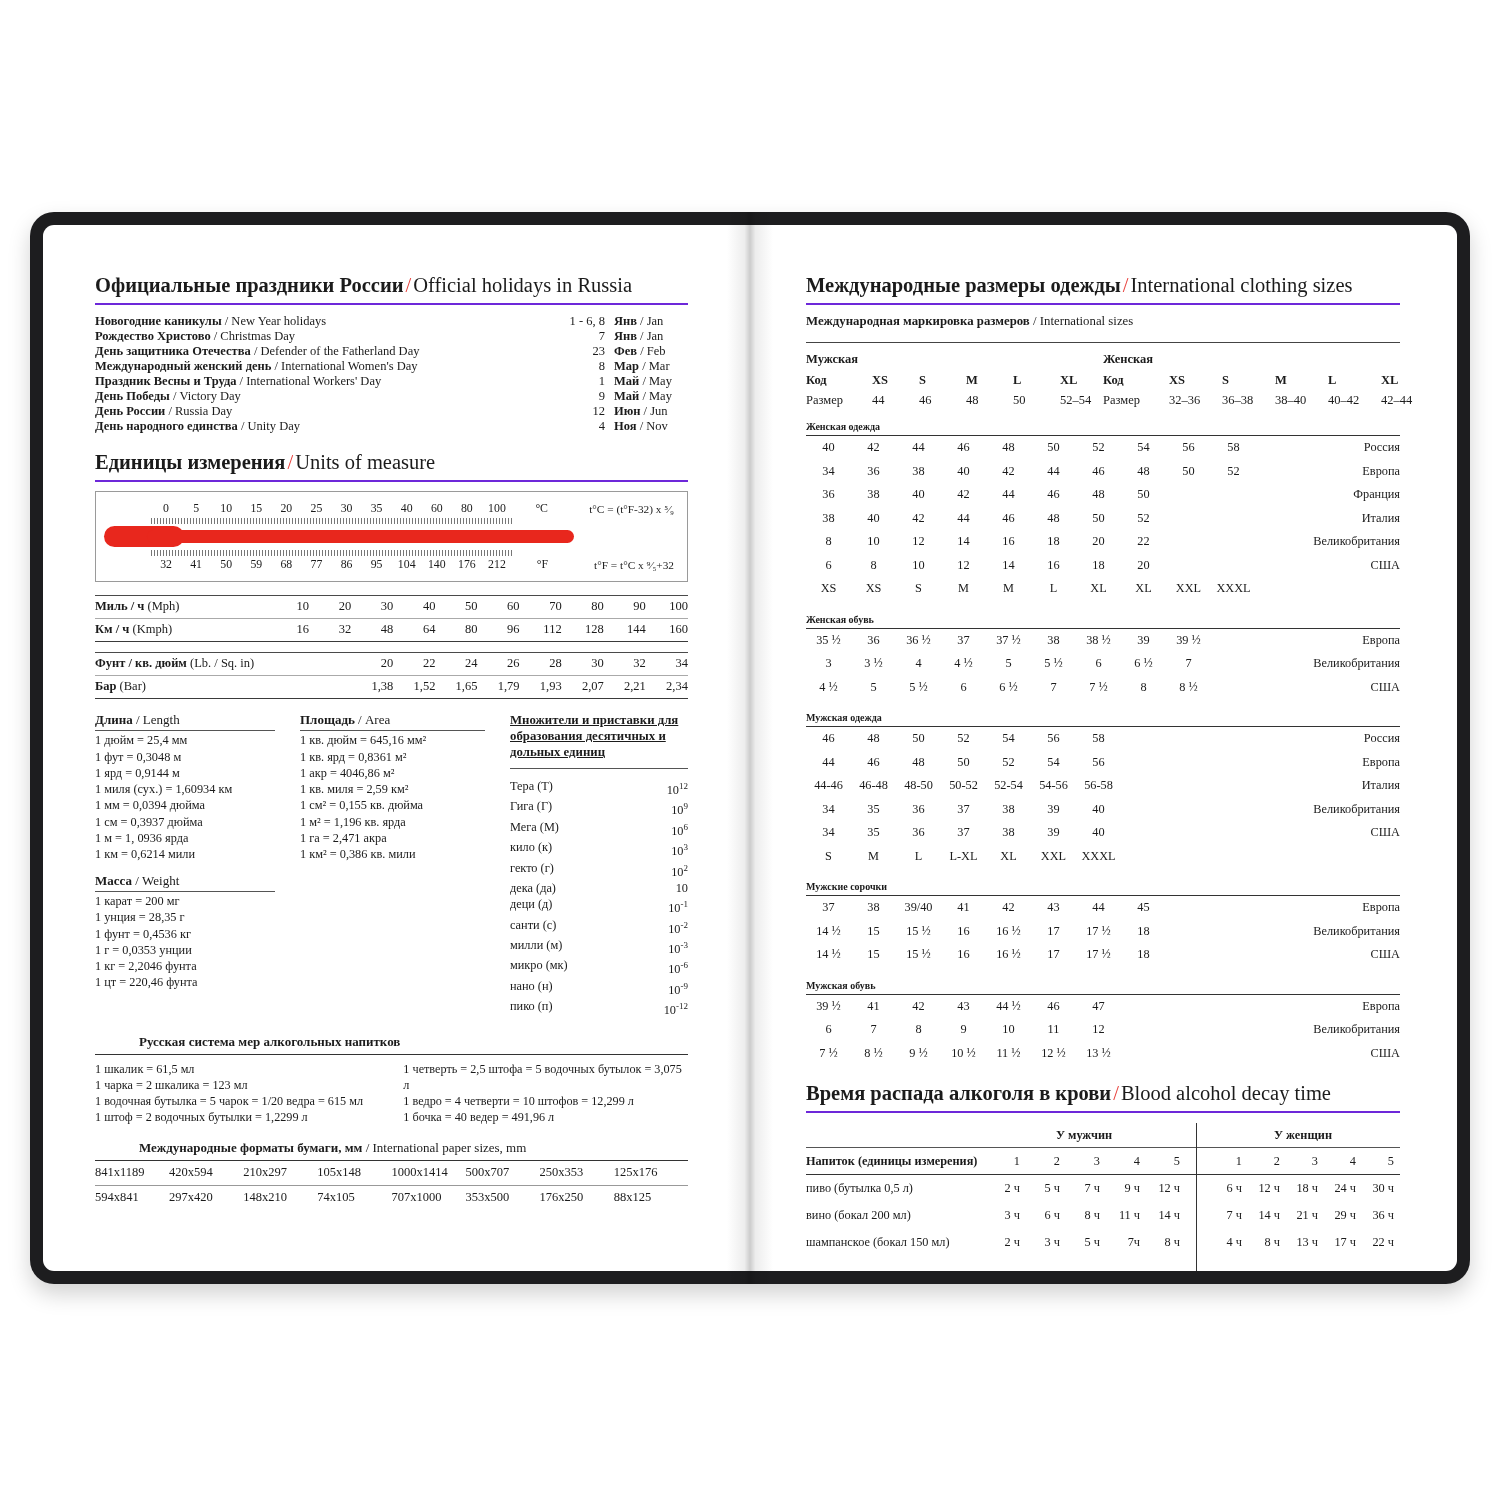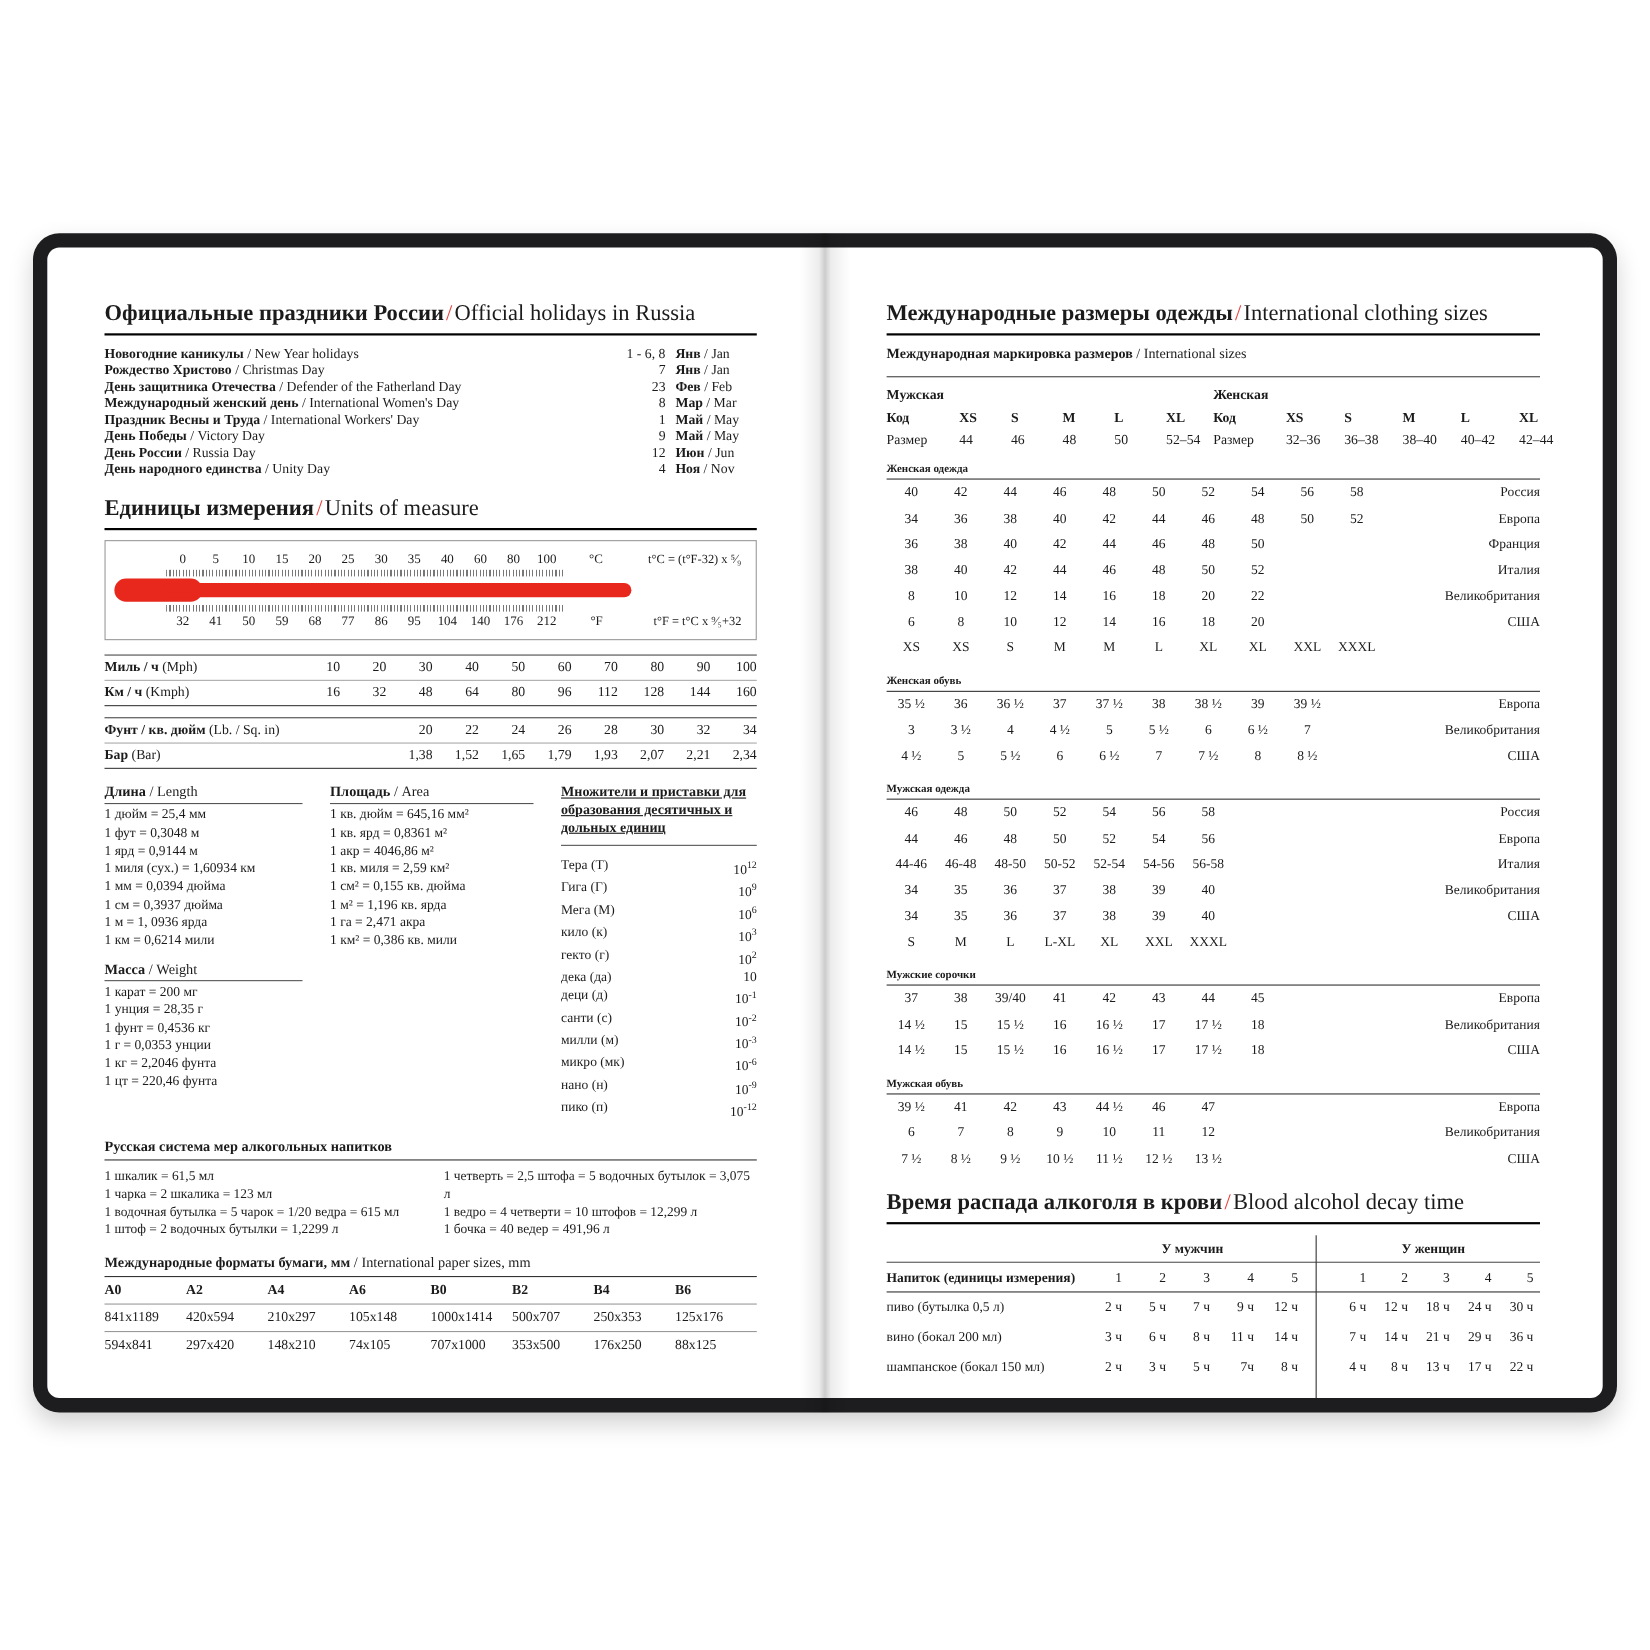--- a/index.html
+++ b/index.html
@@ -4,21 +4,21 @@
 <style>
   html,body{margin:0;padding:0;background:#fff;}
   body{width:1500px;height:1500px;position:relative;font-family:"Liberation Serif",serif;color:#1b1b1b;-webkit-font-smoothing:antialiased;}
   .cover{position:absolute;left:30px;top:212px;width:1440px;height:1072px;background:#1d1d1f;border-radius:24px;padding:13px;box-sizing:border-box;box-shadow:0 10px 22px rgba(0,0,0,.18);}
   .spread{position:relative;width:100%;height:100%;background:#fff;border-radius:11px;display:flex;overflow:hidden;}
   .gutter{position:absolute;left:50%;top:0;bottom:0;width:46px;transform:translateX(-50%);background:linear-gradient(90deg,rgba(0,0,0,0) 0%,rgba(0,0,0,.07) 38%,rgba(0,0,0,.20) 50%,rgba(0,0,0,.07) 62%,rgba(0,0,0,0) 100%);pointer-events:none;}
   .page{width:50%;box-sizing:border-box;}
   .page.left{padding:48px 62px 0 52px;}
   .page.right{padding:48px 57px 0 56px;}
 
-  .h1{font-size:20.5px;line-height:24px;border-bottom:2px solid #000000;padding-bottom:6px;margin-bottom:9px;white-space:nowrap;}
+  .h1{font-size:20.5px;line-height:24px;border-bottom:2px solid #6d28d9;padding-bottom:6px;margin-bottom:9px;white-space:nowrap;}
   .h1 b{font-weight:bold;}
   .h1 .slash{color:#e8413c;padding:0 2px;}
   .mt{margin-top:16px;}
 
   .hlist{font-size:12.5px;line-height:15px;margin-bottom:2px;}
   .hrow{display:flex;}
   .hname{flex:1;}
   .hday{width:64px;text-align:right;white-space:nowrap;}
   .hmon{width:74px;margin-left:9px;white-space:nowrap;}
 
@@ -44,21 +44,21 @@
   .lists{display:grid;grid-template-columns:205px 210px 178px;margin-top:13px;font-size:12.3px;line-height:16.3px;}
   .ulist h4{font-size:13px;margin:0 0 1px;border-bottom:1px solid #555;padding-bottom:2px;width:88%;font-weight:normal;}
   .ulist h4 b{font-weight:bold;}
   .ulist{margin-bottom:10px;}
   .pxtitle{font-weight:bold;font-size:12.8px;line-height:16px;text-decoration:underline;}
   .pxrule{border-top:1px solid #555;margin:8px 0 9px;}
   .pxitem{display:flex;justify-content:space-between;}
   .pxitem sup{font-size:9px;}
 
   .h4line{font-size:13px;margin:15px 0 0;border-bottom:1.5px solid #333;padding-bottom:4px;}
-  .h4line b{font-weight:bold;}
+  .h4line b{font-weight:bold;margin-left:44px;}
   .acols{display:flex;font-size:12.2px;line-height:16.2px;padding-top:6px;}
   .acol1{width:52%;}
   .acol2{flex:1;}
 
   .pgrid{display:grid;grid-template-columns:repeat(8,74.1px);font-size:12.5px;}
   .prow{padding:4px 0 5px;}
   .prow.lab{font-weight:bold;border-bottom:1px solid #999;}
   .prow.val1{border-bottom:1px solid #999;}
 
   .subh4{font-size:12.8px;border-bottom:1px solid #444;padding-bottom:13px;margin-top:3px;}
@@ -355,30 +355,20 @@
             <div>1 четверть = 2,5 штофа = 5 водочных бутылок = 3,075 л</div>
             <div>1 ведро = 4 четверти = 10 штофов = 12,299 л</div>
             <div>1 бочка = 40 ведер = 491,96 л</div>
           </div>
         </div>
 
       <div class="h4line">
         <b>Международные форматы бумаги, мм</b> <span>/</span> <span>International paper sizes, mm</span>
       </div>
       <div id="paper-table">
-          <div class="pgrid prow lab">
-            <span>A0</span>
-            <span>A2</span>
-            <span>A4</span>
-            <span>A6</span>
-            <span>B0</span>
-            <span>B2</span>
-            <span>B4</span>
-            <span>B6</span>
-          </div>
           <div class="pgrid prow val1">
             <span>841x1189</span>
             <span>420x594</span>
             <span>210x297</span>
             <span>105x148</span>
             <span>1000x1414</span>
             <span>500x707</span>
             <span>250x353</span>
             <span>125x176</span>
           </div>

